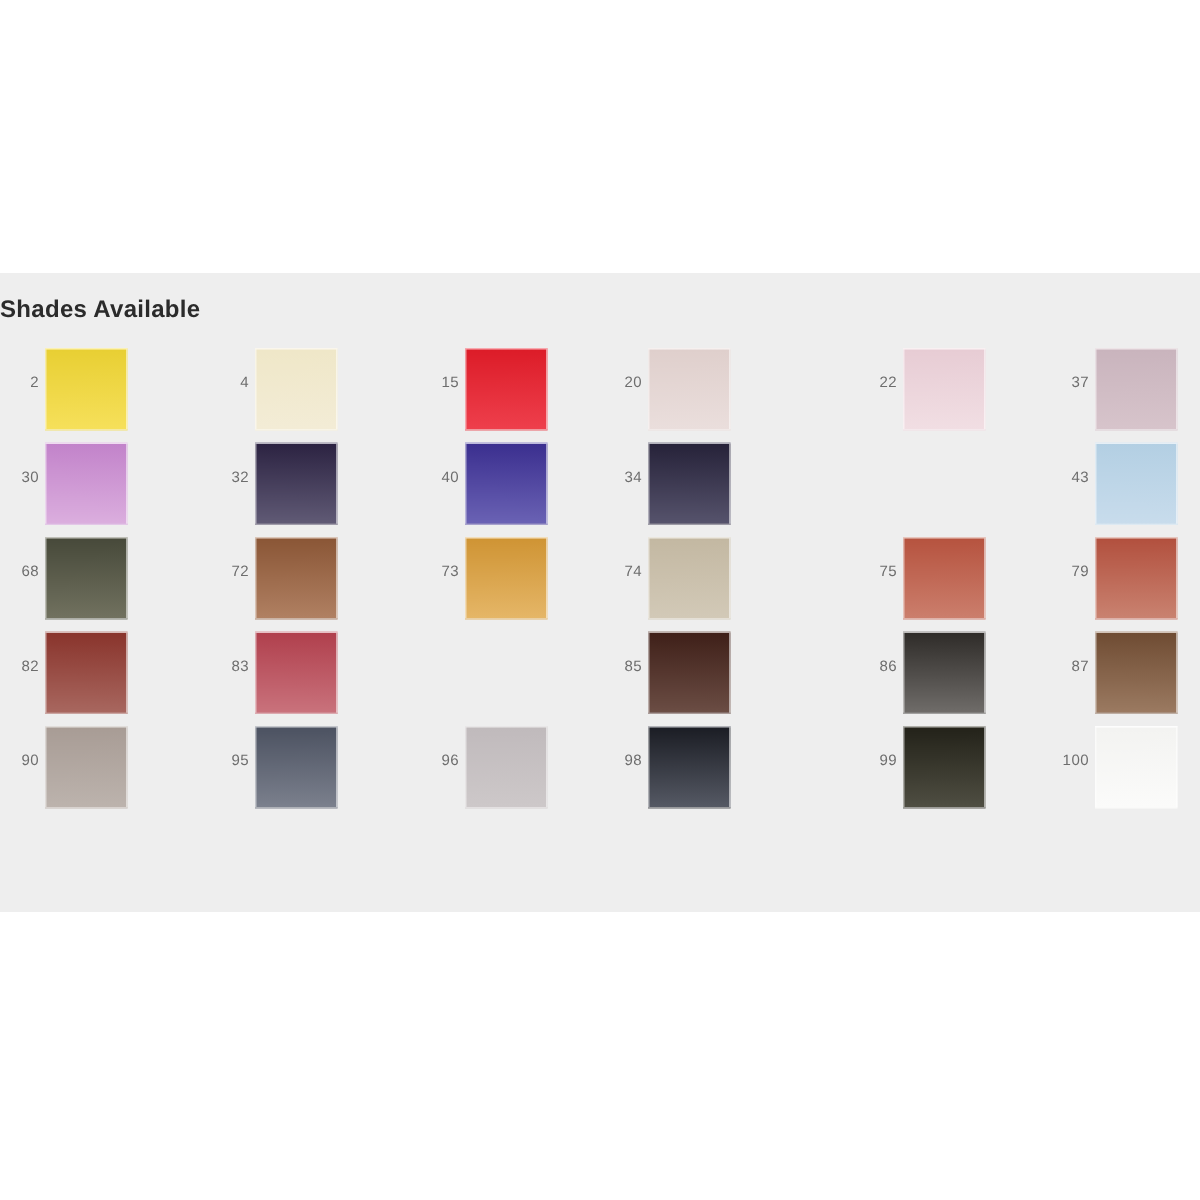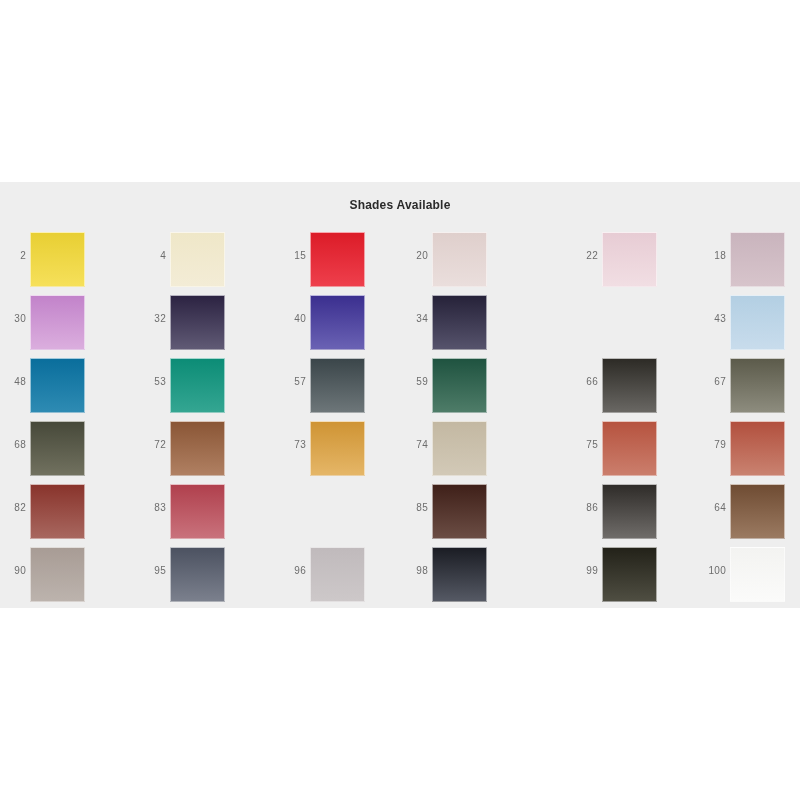--- a/index.html
+++ b/index.html
@@ -29,23 +29,22 @@
     height: 426px;
     background: #eeeeee;
     box-sizing: border-box;
   }
 
   #chart-title {
     position: absolute;
     left: 0;
     top: 16px;
     width: 800px;
-    text-align: center;
     font-family: "Liberation Sans", sans-serif;
-    font-size: 12px;
+    font-size: 16px;
     font-weight: bold;
     letter-spacing: 0.2px;
     color: #2b2b2b;
   }
 
   
   #swatch-grid {
     position: absolute;
     left: 0;
     top: 50px;
@@ -120,21 +119,21 @@
           </div>
           <div class="swatch-cell col3">
             <div class="swatch-label">20</div>
             <div class="swatch-chip" style="background: linear-gradient(rgb(223, 207, 204) 0%, rgb(234, 222, 220) 100%);"></div>
           </div>
           <div class="swatch-cell col4">
             <div class="swatch-label">22</div>
             <div class="swatch-chip" style="background: linear-gradient(rgb(231, 204, 212) 0%, rgb(241, 222, 227) 100%);"></div>
           </div>
           <div class="swatch-cell col5">
-            <div class="swatch-label">18</div>
+            <div class="swatch-label">37</div>
             <div class="swatch-chip" style="background: linear-gradient(rgb(201, 180, 189) 0%, rgb(215, 196, 203) 100%);"></div>
           </div>
         </div>
         <div class="swatch-row">
           <div class="swatch-cell col0">
             <div class="swatch-label">30</div>
             <div class="swatch-chip" style="background: linear-gradient(rgb(194, 131, 202) 0%, rgb(219, 174, 222) 100%);"></div>
           </div>
           <div class="swatch-cell col1">
             <div class="swatch-label">32</div>
@@ -148,46 +147,20 @@
             <div class="swatch-label">34</div>
             <div class="swatch-chip" style="background: linear-gradient(rgb(38, 34, 57) 0%, rgb(86, 83, 108) 100%);"></div>
           </div>
           <div class="swatch-cell col5">
             <div class="swatch-label">43</div>
             <div class="swatch-chip" style="background: linear-gradient(rgb(179, 207, 227) 0%, rgb(200, 220, 236) 100%);"></div>
           </div>
         </div>
         <div class="swatch-row">
           <div class="swatch-cell col0">
-            <div class="swatch-label">48</div>
-            <div class="swatch-chip" style="background: linear-gradient(rgb(10, 110, 156) 0%, rgb(46, 139, 179) 100%);"></div>
-          </div>
-          <div class="swatch-cell col1">
-            <div class="swatch-label">53</div>
-            <div class="swatch-chip" style="background: linear-gradient(rgb(12, 140, 118) 0%, rgb(52, 166, 146) 100%);"></div>
-          </div>
-          <div class="swatch-cell col2">
-            <div class="swatch-label">57</div>
-            <div class="swatch-chip" style="background: linear-gradient(rgb(59, 70, 74) 0%, rgb(109, 118, 121) 100%);"></div>
-          </div>
-          <div class="swatch-cell col3">
-            <div class="swatch-label">59</div>
-            <div class="swatch-chip" style="background: linear-gradient(rgb(31, 83, 64) 0%, rgb(78, 124, 104) 100%);"></div>
-          </div>
-          <div class="swatch-cell col4">
-            <div class="swatch-label">66</div>
-            <div class="swatch-chip" style="background: linear-gradient(rgb(45, 43, 38) 0%, rgb(105, 103, 99) 100%);"></div>
-          </div>
-          <div class="swatch-cell col5">
-            <div class="swatch-label">67</div>
-            <div class="swatch-chip" style="background: linear-gradient(rgb(92, 91, 75) 0%, rgb(141, 140, 126) 100%);"></div>
-          </div>
-        </div>
-        <div class="swatch-row">
-          <div class="swatch-cell col0">
             <div class="swatch-label">68</div>
             <div class="swatch-chip" style="background: linear-gradient(rgb(71, 73, 58) 0%, rgb(113, 113, 95) 100%);"></div>
           </div>
           <div class="swatch-cell col1">
             <div class="swatch-label">72</div>
             <div class="swatch-chip" style="background: linear-gradient(rgb(138, 86, 54) 0%, rgb(176, 128, 98) 100%);"></div>
           </div>
           <div class="swatch-cell col2">
             <div class="swatch-label">73</div>
             <div class="swatch-chip" style="background: linear-gradient(rgb(207, 148, 52) 0%, rgb(229, 182, 103) 100%);"></div>
@@ -216,21 +189,21 @@
           </div>
           <div class="swatch-cell col3">
             <div class="swatch-label">85</div>
             <div class="swatch-chip" style="background: linear-gradient(rgb(63, 32, 25) 0%, rgb(107, 77, 68) 100%);"></div>
           </div>
           <div class="swatch-cell col4">
             <div class="swatch-label">86</div>
             <div class="swatch-chip" style="background: linear-gradient(rgb(47, 44, 41) 0%, rgb(111, 108, 105) 100%);"></div>
           </div>
           <div class="swatch-cell col5">
-            <div class="swatch-label">64</div>
+            <div class="swatch-label">87</div>
             <div class="swatch-chip" style="background: linear-gradient(rgb(111, 76, 51) 0%, rgb(155, 122, 97) 100%);"></div>
           </div>
         </div>
         <div class="swatch-row">
           <div class="swatch-cell col0">
             <div class="swatch-label">90</div>
             <div class="swatch-chip" style="background: linear-gradient(rgb(168, 156, 149) 0%, rgb(188, 179, 173) 100%);"></div>
           </div>
           <div class="swatch-cell col1">
             <div class="swatch-label">95</div>

